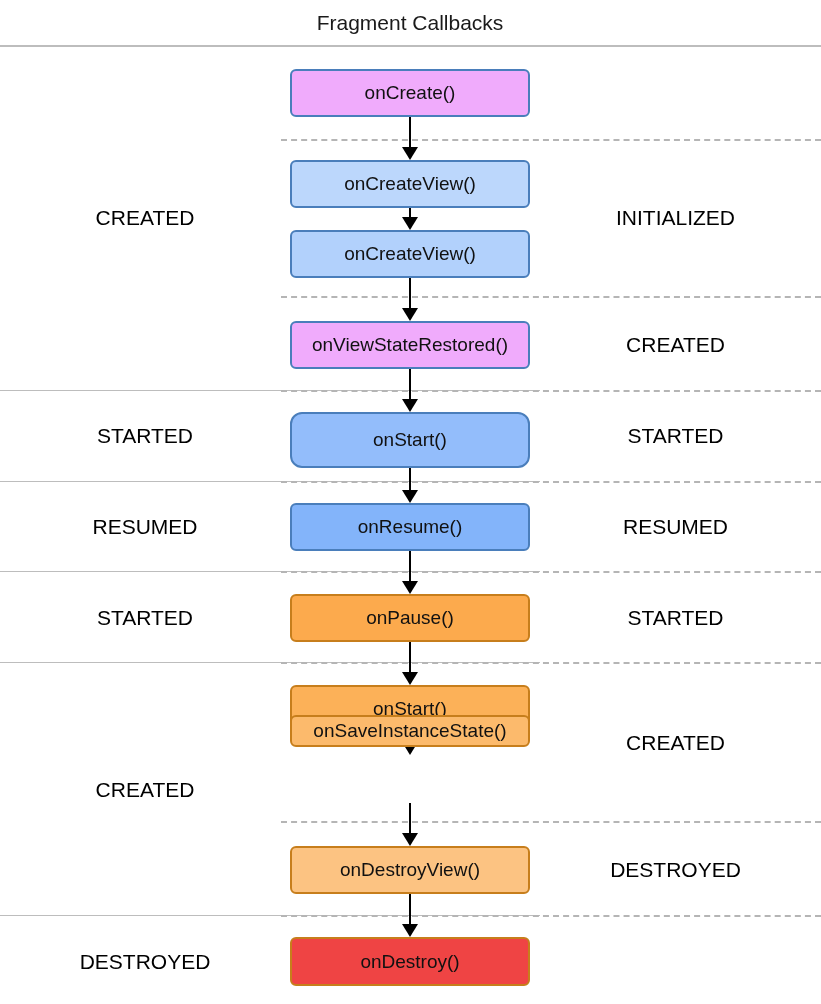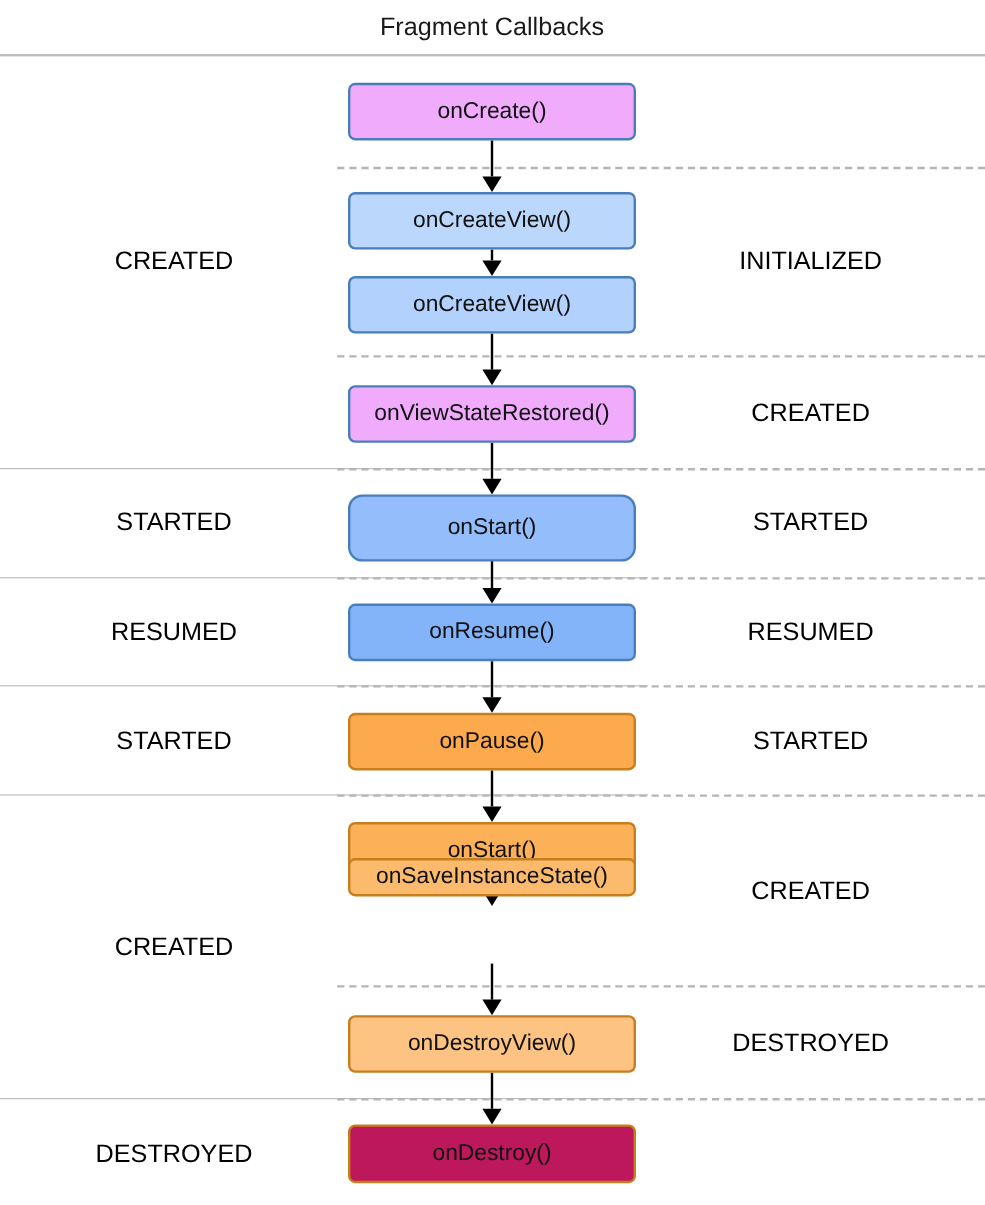--- a/index.html
+++ b/index.html
@@ -131,16 +131,16 @@
       <div class="cb" style="top: 69px; height: 48px; background: #f0abfc; border-color: rgb(74, 126, 187);">onCreate()</div>
       <div class="cb" style="top: 160px; height: 48px; background: rgb(188, 215, 252); border-color: rgb(74, 126, 187);">onCreateView()</div>
       <div class="cb" style="top: 230px; height: 48px; background: rgb(178, 209, 252); border-color: rgb(74, 126, 187);">onCreateView()</div>
       <div class="cb" style="top: 321px; height: 48px; background: #f0abfc; border-color: rgb(74, 126, 187);">onViewStateRestored()</div>
       <div class="cb" style="top: 412px; height: 56px; background: rgb(147, 189, 251); border-color: rgb(74, 126, 187); border-radius: 12px;">onStart()</div>
       <div class="cb" style="top: 503px; height: 48px; background: rgb(131, 180, 250); border-color: rgb(74, 126, 187);">onResume()</div>
       <div class="cb" style="top: 594px; height: 48px; background: rgb(252, 170, 77); border-color: rgb(199, 126, 28);">onPause()</div>
       <div class="cb" style="top: 685px; height: 48px; background: rgb(252, 177, 88); border-color: rgb(199, 126, 28);">onStart()</div>
       <div class="cb" style="top: 715px; height: 32px; background: rgb(252, 186, 108); border-color: rgb(199, 126, 28);">onSaveInstanceState()</div>
       <div class="cb" style="top: 846px; height: 48px; background: rgb(252, 195, 130); border-color: rgb(199, 126, 28);">onDestroyView()</div>
-      <div class="cb" style="top: 937px; height: 49px; background: #be185d; border-color: rgb(199, 126, 28);">onDestroy()</div>
+      <div class="cb" style="top: 937px; height: 49px; background: #ef4444; border-color: rgb(199, 126, 28);">onDestroy()</div>
     </div>
 
 </div>
 
 </body></html>

